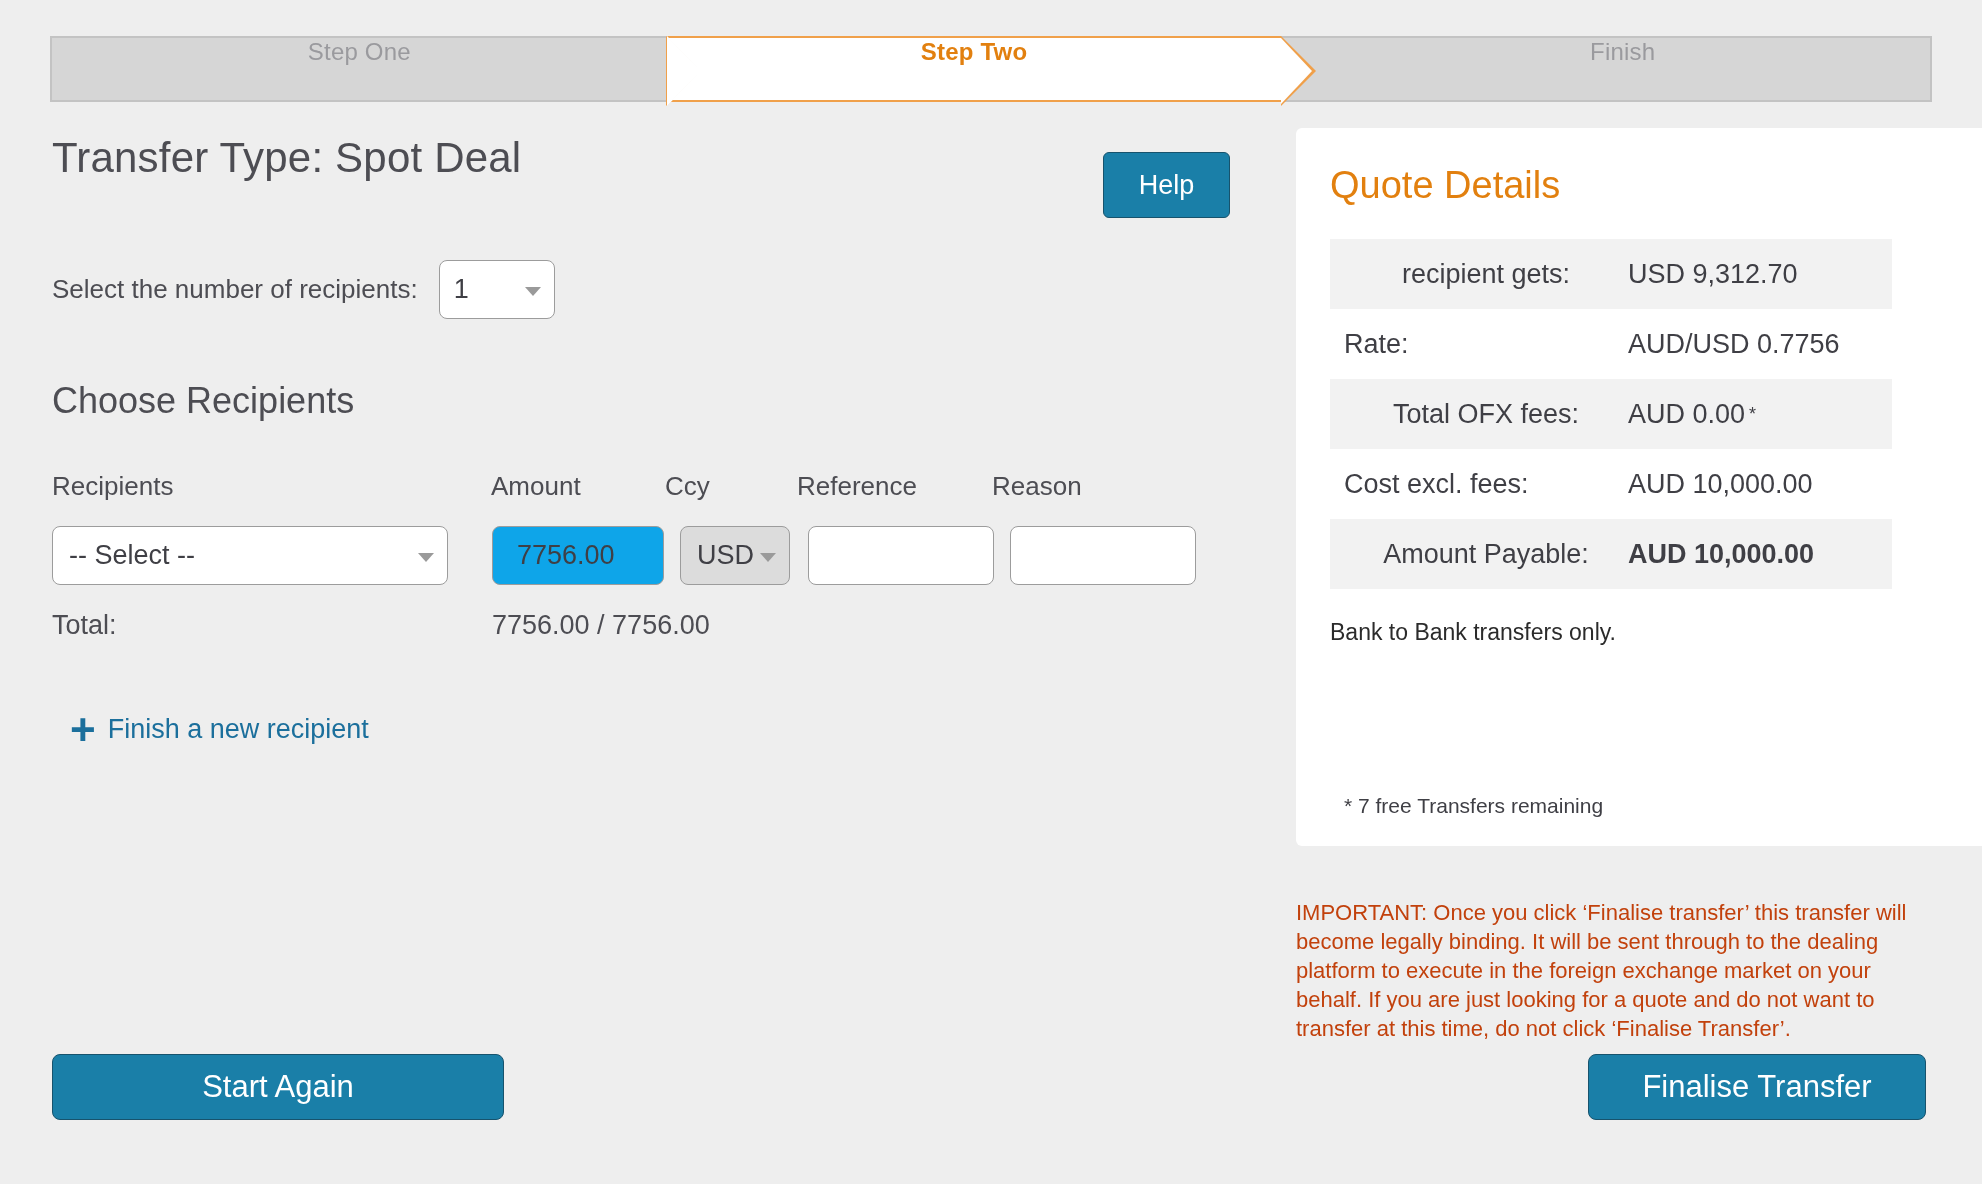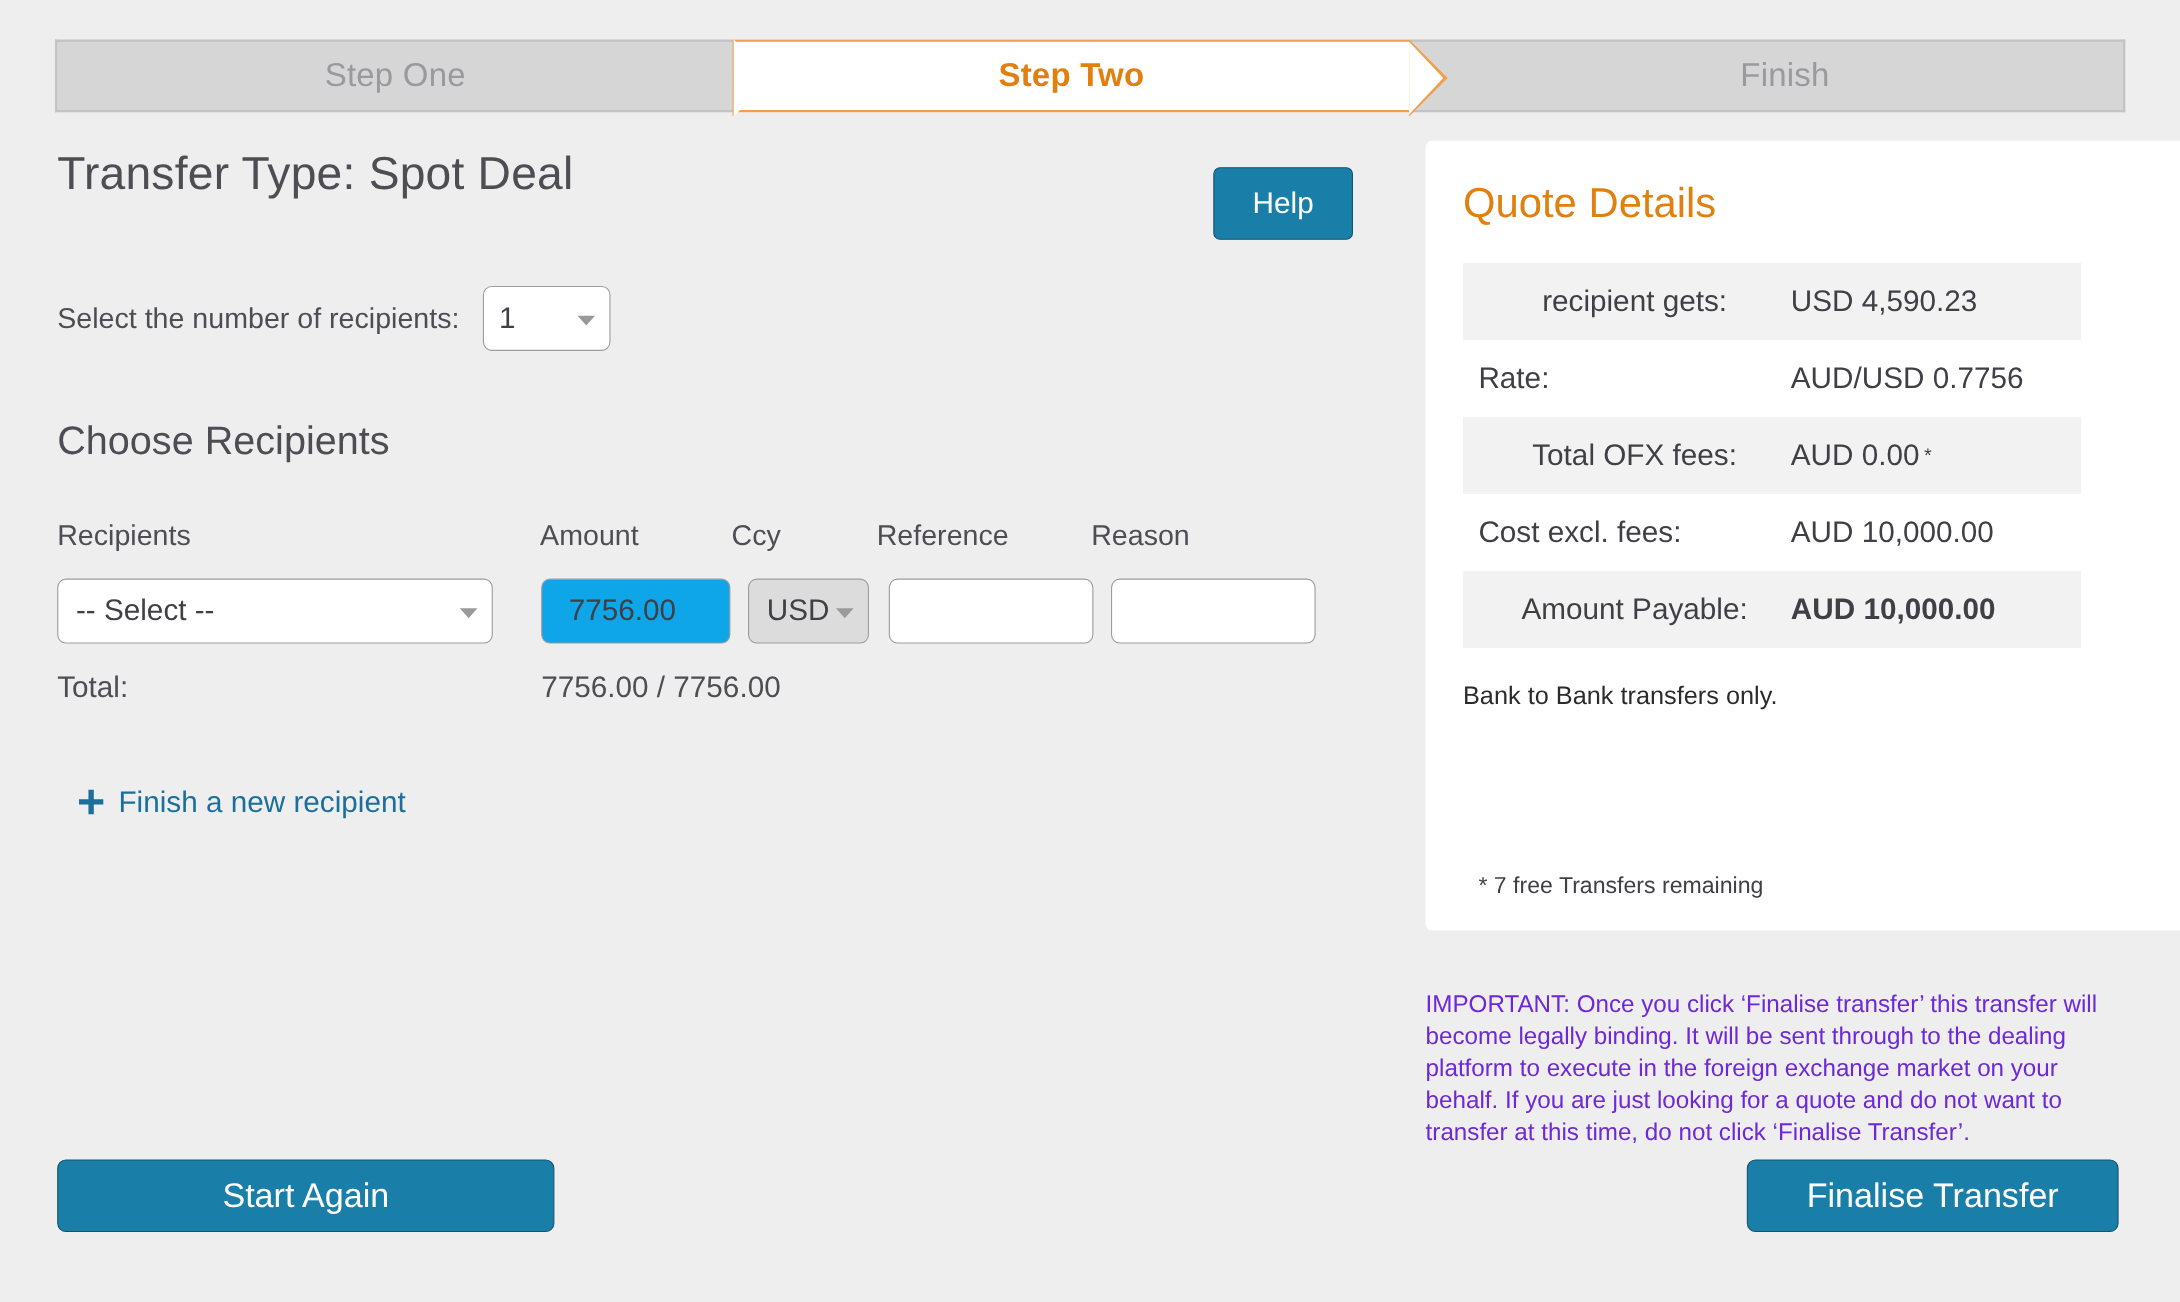--- a/index.html
+++ b/index.html
@@ -22,23 +22,22 @@
     left: 50px;
     top: 36px;
     width: 1882px;
     height: 66px;
     display: flex;
   }
   .step {
     position: relative;
     flex: 1 1 0;
     display: flex;
-    align-items: center;
     justify-content: center;
-    font-size: 30px;
+    font-size: 24px;
     letter-spacing: .2px;
     box-sizing: border-box;
   }
   .step-inactive {
     background: #d6d6d6;
     color: #9a9a9e;
     border-top: 2px solid #c3c3c3;
     border-bottom: 2px solid #c3c3c3;
   }
   .step-one.step-inactive { border-left: 2px solid #c3c3c3; }
@@ -328,21 +327,21 @@
     color: #3f3f45;
   }
 
   .important-text {
     position: absolute;
     left: 1296px;
     top: 898px;
     width: 630px;
     font-size: 22px;
     line-height: 29px;
-    color: #6d28d9;
+    color: #c2410c;
   }
 
   
   .btn {
     position: absolute;
     background: #1a7fa8;
     border: 1px solid #17536d;
     border-radius: 8px;
     color: #ffffff;
     display: flex;
@@ -439,21 +438,21 @@
   </div>
 
 </div>
 
 <div class="quote-panel">
   <h2 class="quote-title">Quote Details</h2>
 
   <div class="quote-table">
     <div class="qrow shaded">
       <span class="qlabel">recipient gets:</span>
-      <span class="qvalue">USD 4,590.23</span>
+      <span class="qvalue">USD 9,312.70</span>
     </div>
     <div class="qrow">
       <span class="qlabel">Rate:</span>
       <span class="qvalue">AUD/USD 0.7756</span>
     </div>
     <div class="qrow shaded">
       <span class="qlabel">Total OFX fees:</span>
       <span class="qvalue">AUD 0.00</span>
       <span class="sup">*</span>
     </div>

